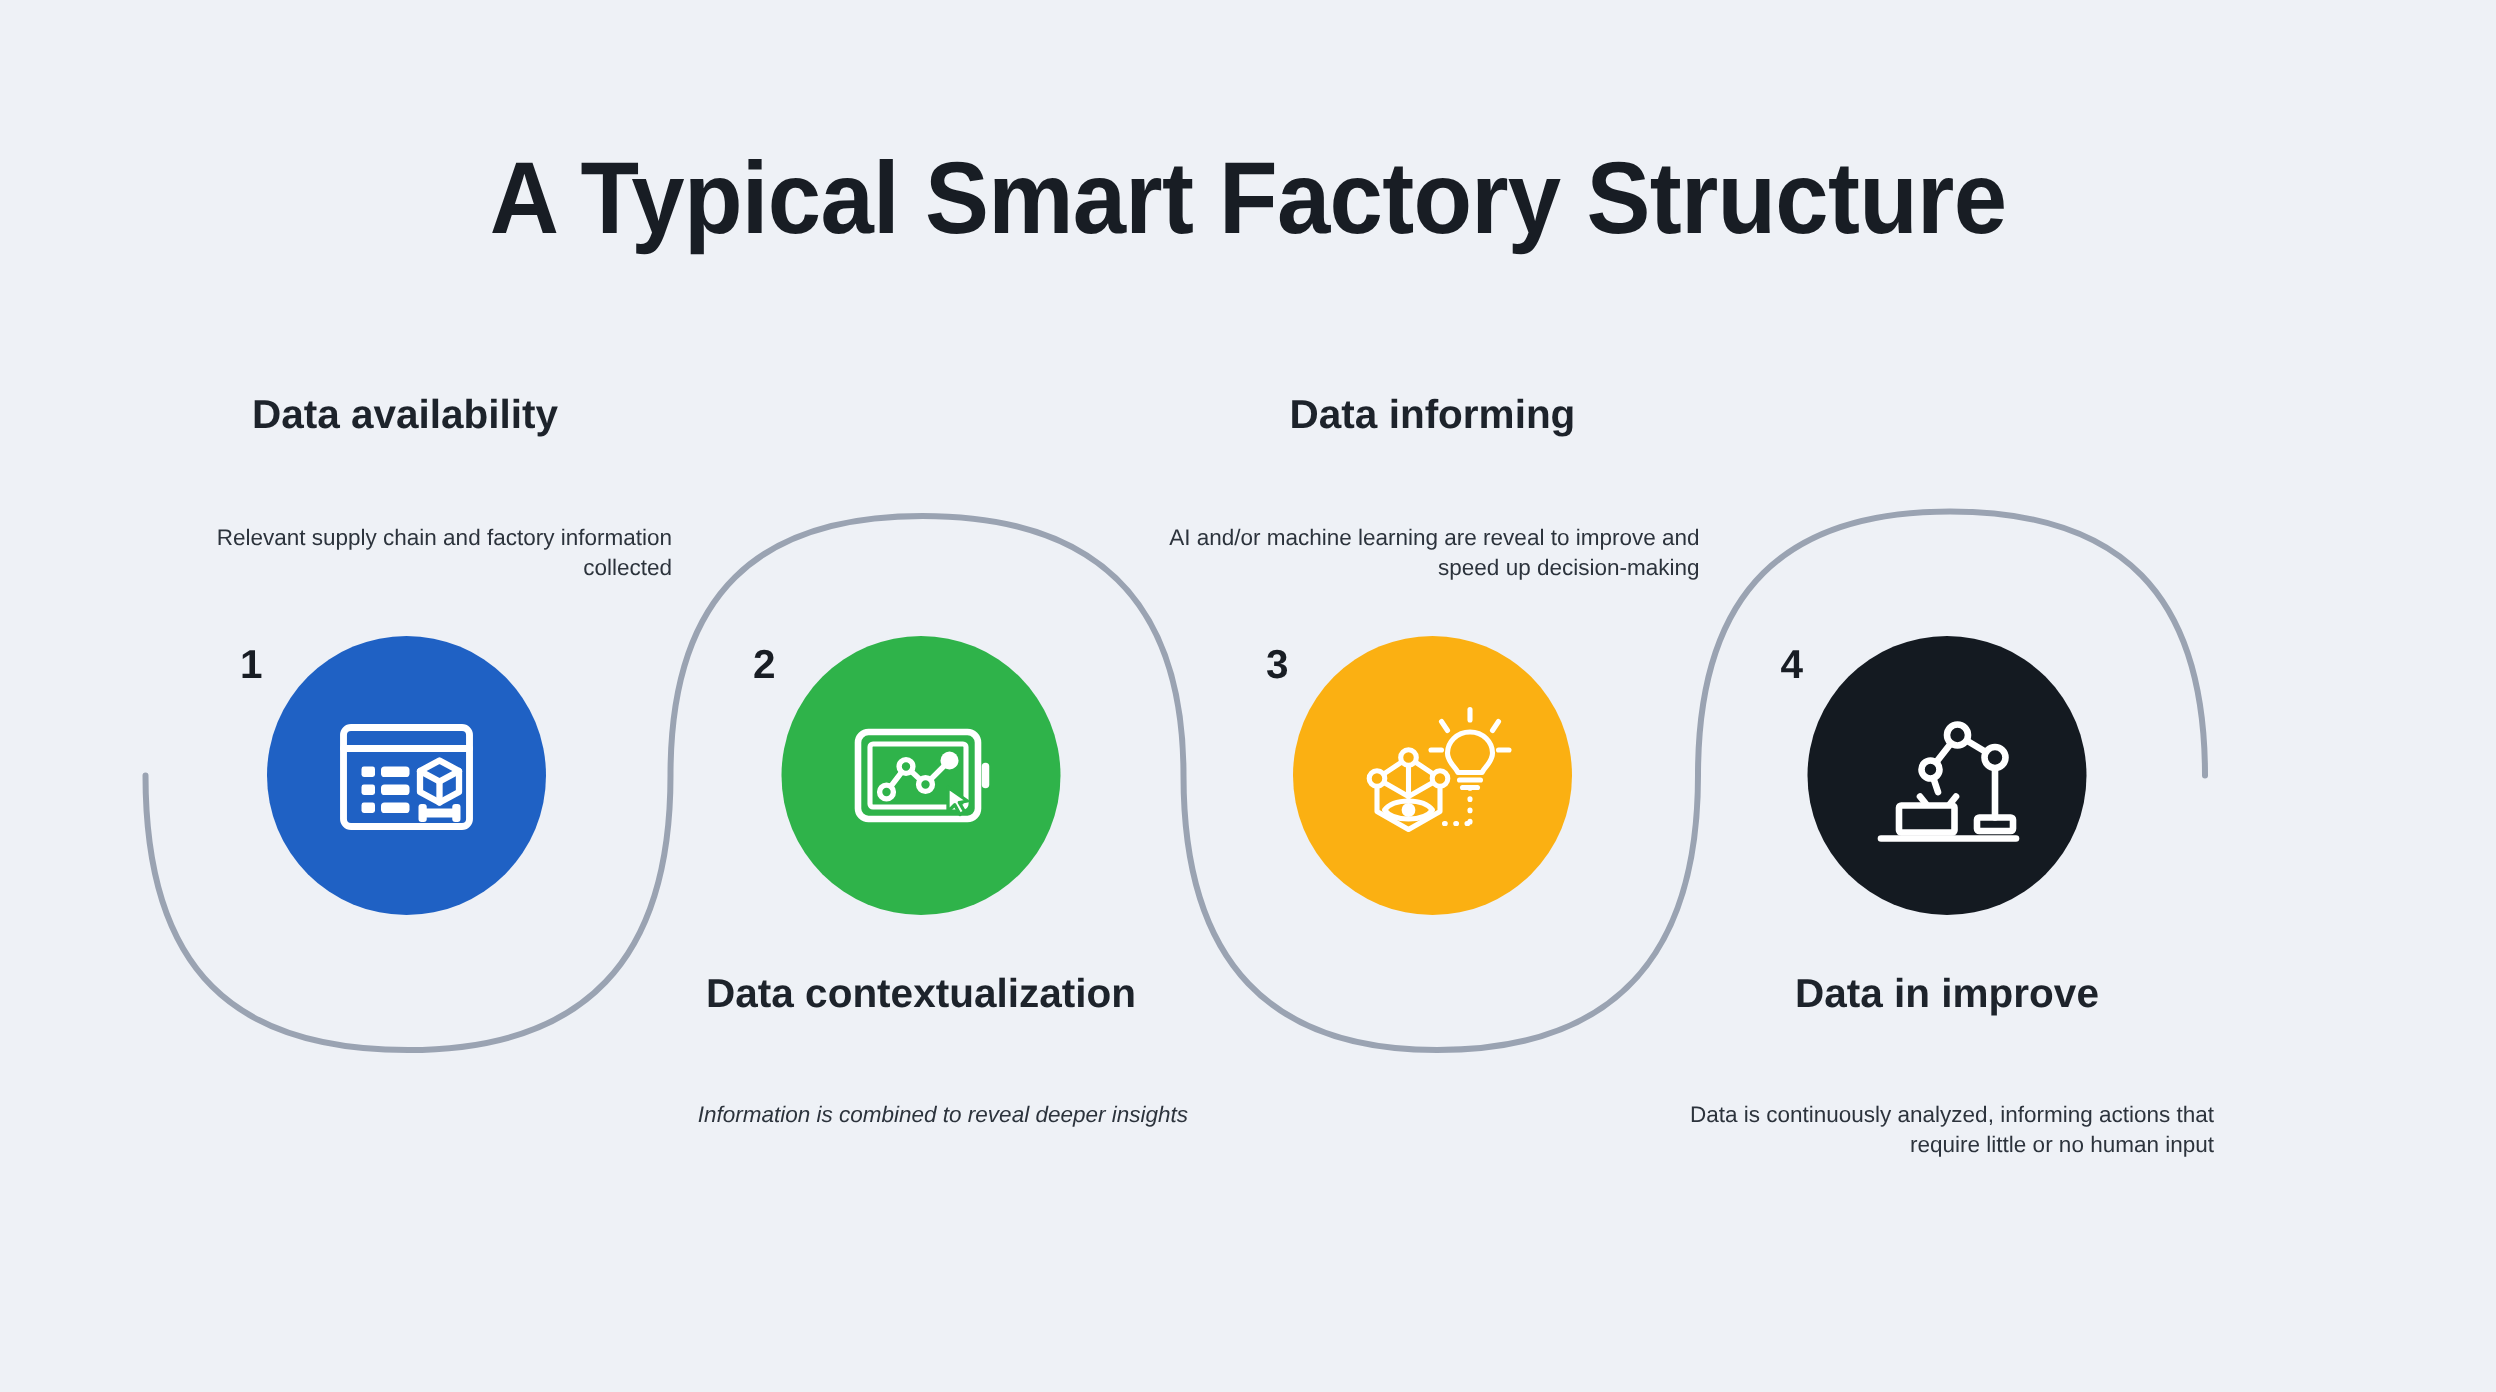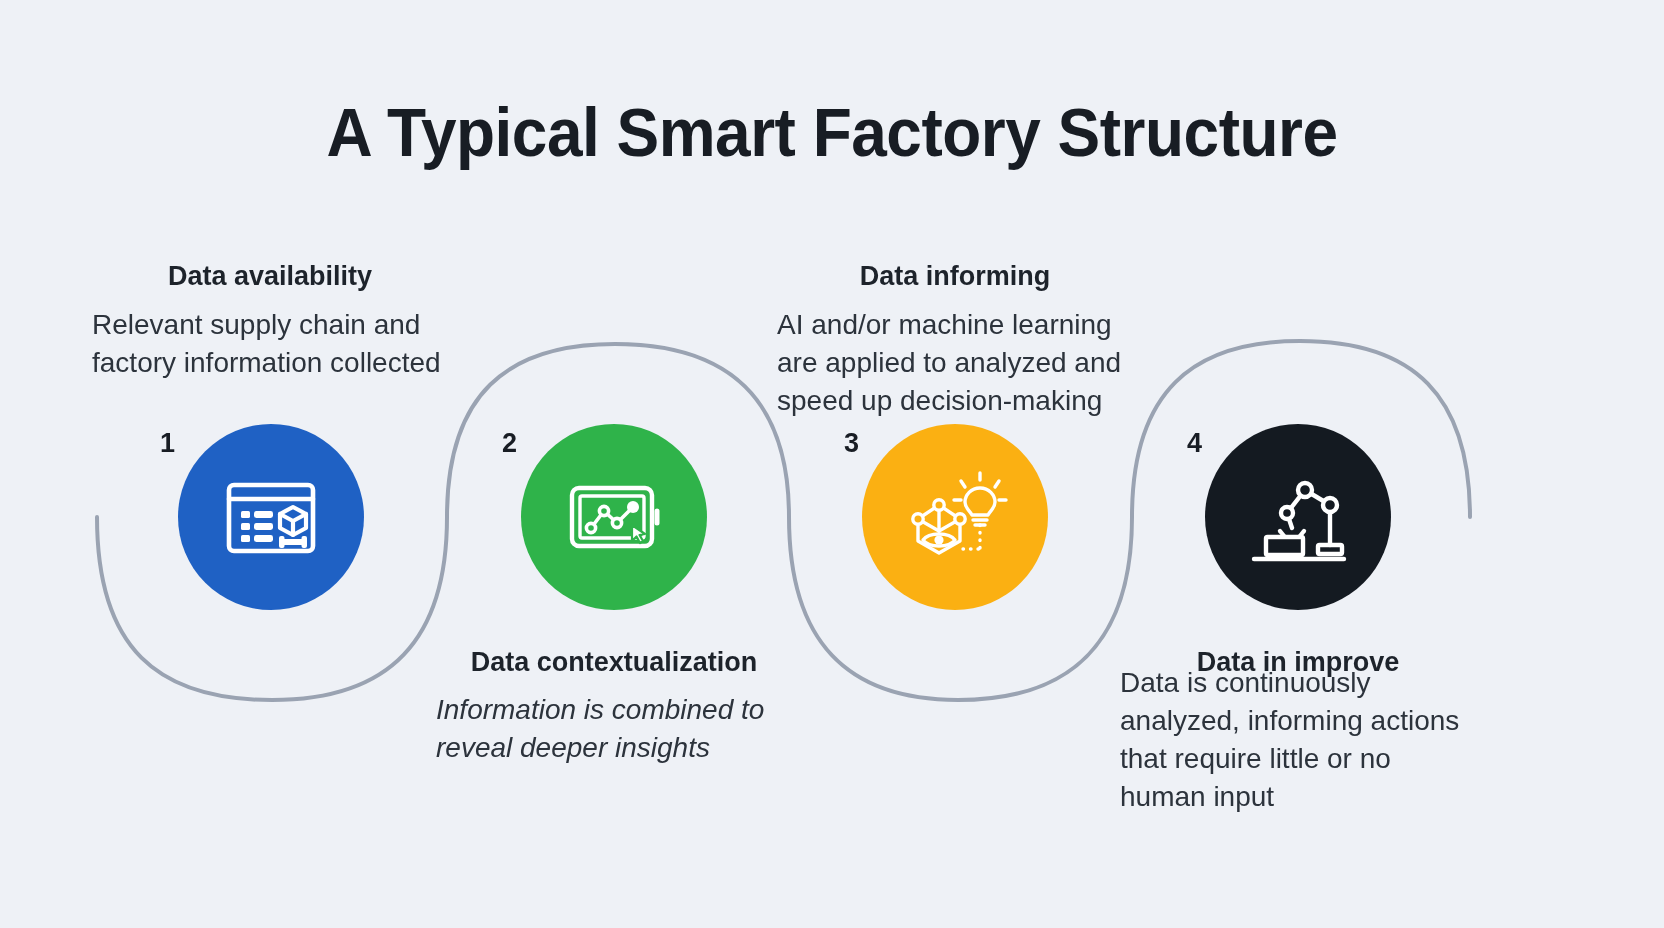--- a/index.html
+++ b/index.html
@@ -82,25 +82,26 @@
     text-align: center;
     font-size: 27px;
     font-weight: bold;
     color: #1d232b;
     line-height: 1.25;
     white-space: nowrap;
   }
 
   .desc {
     position: absolute;
-    text-align: left;
-    font-size: 28px;
+    text-align: right;
+    font-size: 15px;
     font-weight: normal;
     color: #2c333c;
     line-height: 1.36;
+    margin-top: 43px;
   }
 
   
   #step1-circle { left: 178px; top: 424px; background: #1f61c4; }
   #step1-num    { left: 160px; top: 430px; }
   #step1-label  { left: 72px;  top: 260px; width: 396px; }
   #step1-desc   { left: 92px;  top: 306px; width: 356px; }
 
   
   #step2-circle { left: 521px; top: 424px; background: #2fb34a; }
@@ -111,21 +112,21 @@
   
   #step3-circle { left: 862px; top: 424px; background: #fbb012; }
   #step3-num    { left: 844px; top: 430px; }
   #step3-label  { left: 757px; top: 260px; width: 396px; }
   #step3-desc   { left: 777px; top: 306px; width: 356px; }
 
   
   #step4-circle { left: 1205px; top: 424px; background: #141a21; }
   #step4-num    { left: 1187px; top: 430px; }
   #step4-label  { left: 1100px; top: 646px; width: 396px; }
-  #step4-desc   { left: 1120px; top: 664px; width: 356px; }
+  #step4-desc   { left: 1120px; top: 691px; width: 356px; }
 </style>
 </head>
 <body>
 
 <div class="canvas">
 
   <div class="title">A Typical Smart Factory Structure</div>
 
   <svg class="connector" viewBox="0 0 1664 928">
     <path id="connector-path" d="M 97,517
@@ -193,21 +194,21 @@
           <circle cx="55" cy="58" r="4.6"></circle>
         </g>
         <circle cx="71" cy="42" r="6" fill="#ffffff"></circle>
         <path d="M 70,60 L 70,76 L 74.5,71.5 L 78,78 L 81,76 L 77.5,70 L 83,69 Z" fill="#ffffff" stroke="#2fb34a" stroke-width="2.2" stroke-linejoin="round"></path>
       </svg>
     </div>
   </div>
 
   <div class="step">
     <div class="label" id="step3-label">Data informing</div>
-    <div class="desc" id="step3-desc">AI and/or machine learning are applied to analyzed and speed up decision-making</div>
+    <div class="desc" id="step3-desc">AI and/or machine learning are reveal to improve and speed up decision-making</div>
     <div class="num" id="step3-num">3</div>
     <div class="circle" id="step3-circle">
 
       <svg width="108" height="108" viewBox="0 0 108 108">
         <g fill="none" stroke="#ffffff" stroke-width="3.4" stroke-linecap="round" stroke-linejoin="round">
 
           <path d="M 38,42 L 17,56 L 17,78 L 38,90 L 59,78 L 59,56 Z"></path>
           <line x1="17" y1="56" x2="38" y2="68"></line>
           <line x1="59" y1="56" x2="38" y2="68"></line>
           <line x1="38" y1="42" x2="38" y2="68"></line>

